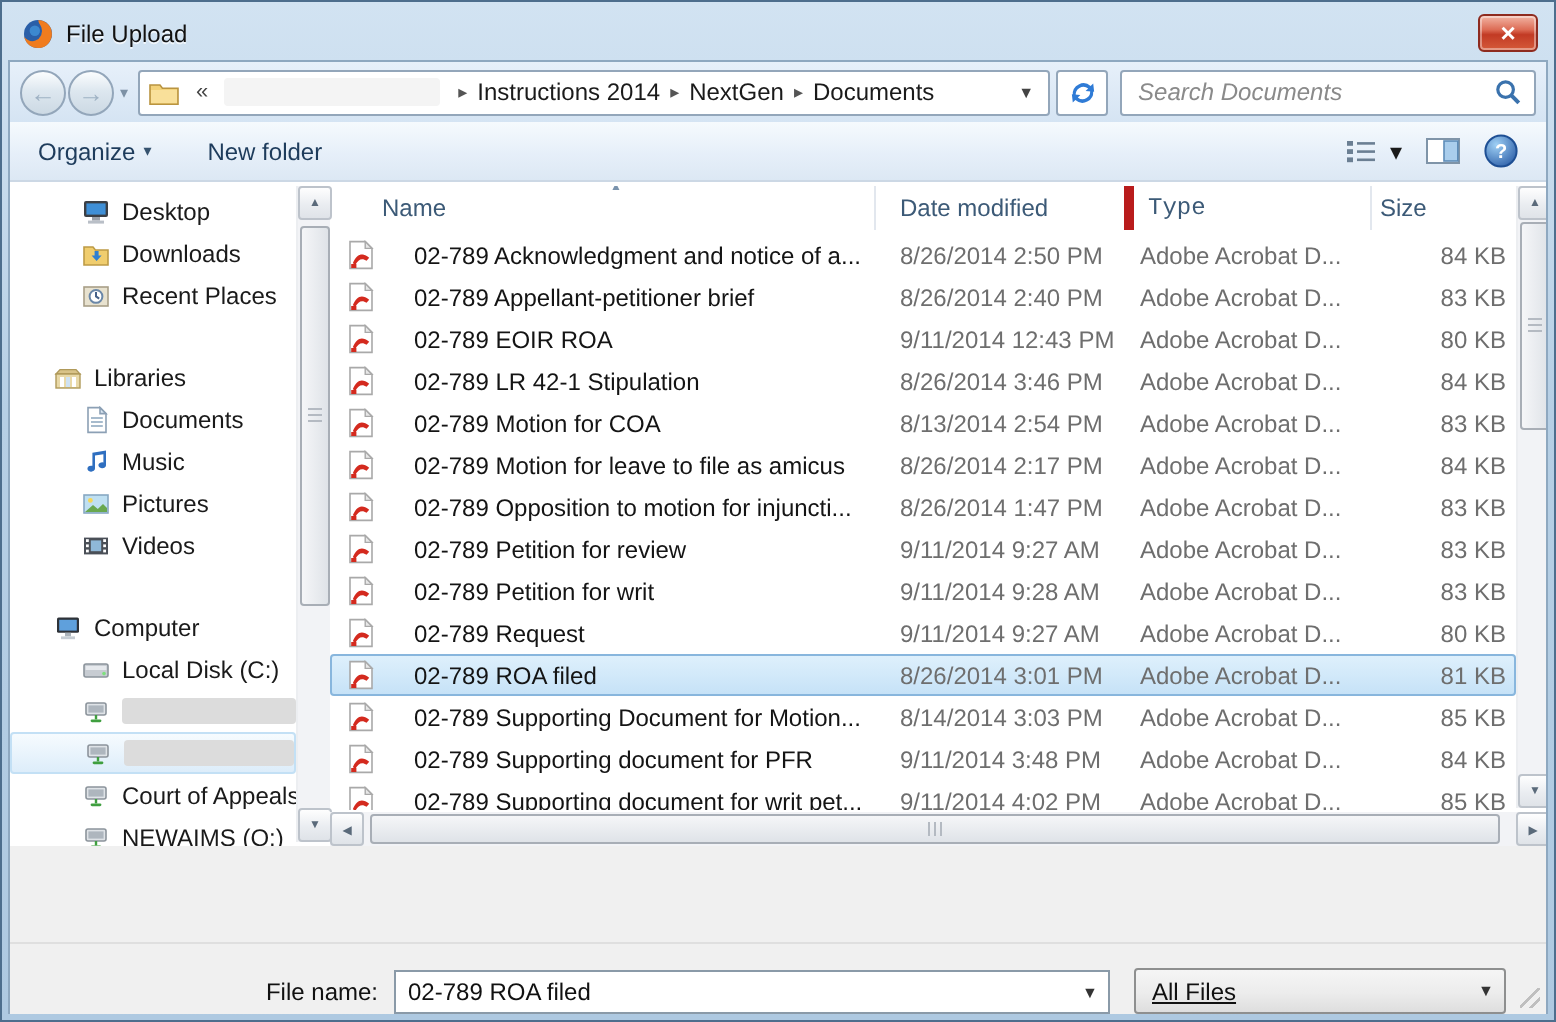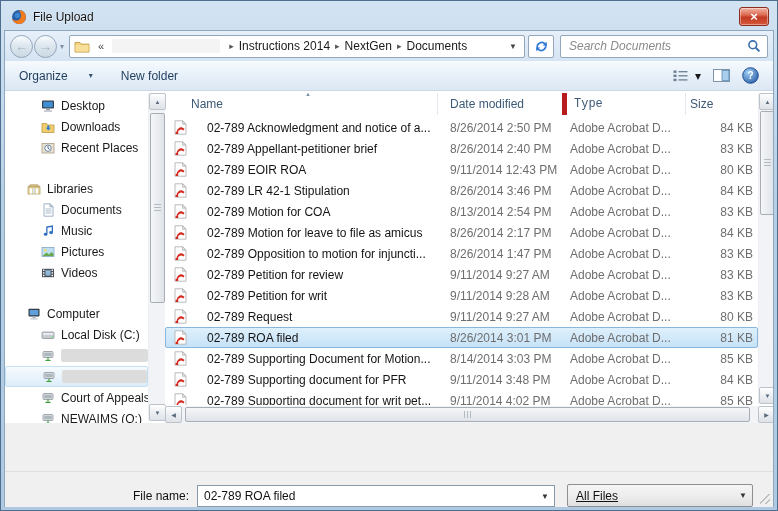--- a/index.html
+++ b/index.html
@@ -44,21 +44,21 @@
   .refresh-btn{width:26px;height:23px;margin-left:3px;background:#fff;border:1px solid #93a6ba;border-radius:2px;
     display:flex;align-items:center;justify-content:center;flex:0 0 auto;}
   .searchbox{height:23px;flex:1;margin-left:6px;background:#fff;border:1px solid #93a6ba;border-radius:2px;
     display:flex;align-items:center;padding:0 6px;}
   .searchbox input{border:none;outline:none;flex:1;min-width:0;background:transparent;
     font-family:"Liberation Sans",sans-serif;font-size:12px;font-style:italic;color:#555;}
   .searchbox input::placeholder{color:#8a8a8a;font-style:italic;}
   
   .toolbar{height:30px;flex:0 0 30px;background:linear-gradient(#f6fafd,#e6eff9 55%,#dce8f4);
     border-bottom:1px solid #ccd8e5;display:flex;align-items:center;padding:0 14px;}
-  .tool{display:flex;align-items:center;gap:21px;color:#1e3c5c;margin-right:28px;cursor:default;}
+  .tool{display:flex;align-items:center;gap:4px;color:#1e3c5c;margin-right:28px;cursor:default;}
   .tool .dd{font-size:8px;color:#36536f;}
   .tool-right{margin-left:auto;display:flex;align-items:center;gap:12px;}
   .views-group{display:flex;align-items:center;gap:6px;}
   
   .main{flex:0 0 332px;background:#fff;position:relative;overflow:hidden;}
   .sidebar{position:absolute;left:0;top:4px;width:143px;}
   .side-item{height:21px;display:flex;align-items:center;gap:6px;padding-left:36px;white-space:nowrap;overflow:hidden;}
   .side-item.root{padding-left:22px;}
   .side-item .sicon{width:14px;height:14px;flex:0 0 auto;display:flex;}
   .side-item.hovered{background:linear-gradient(#f6fbfe,#ddedfa);border:1px solid #c3e0f5;border-radius:2px;}

